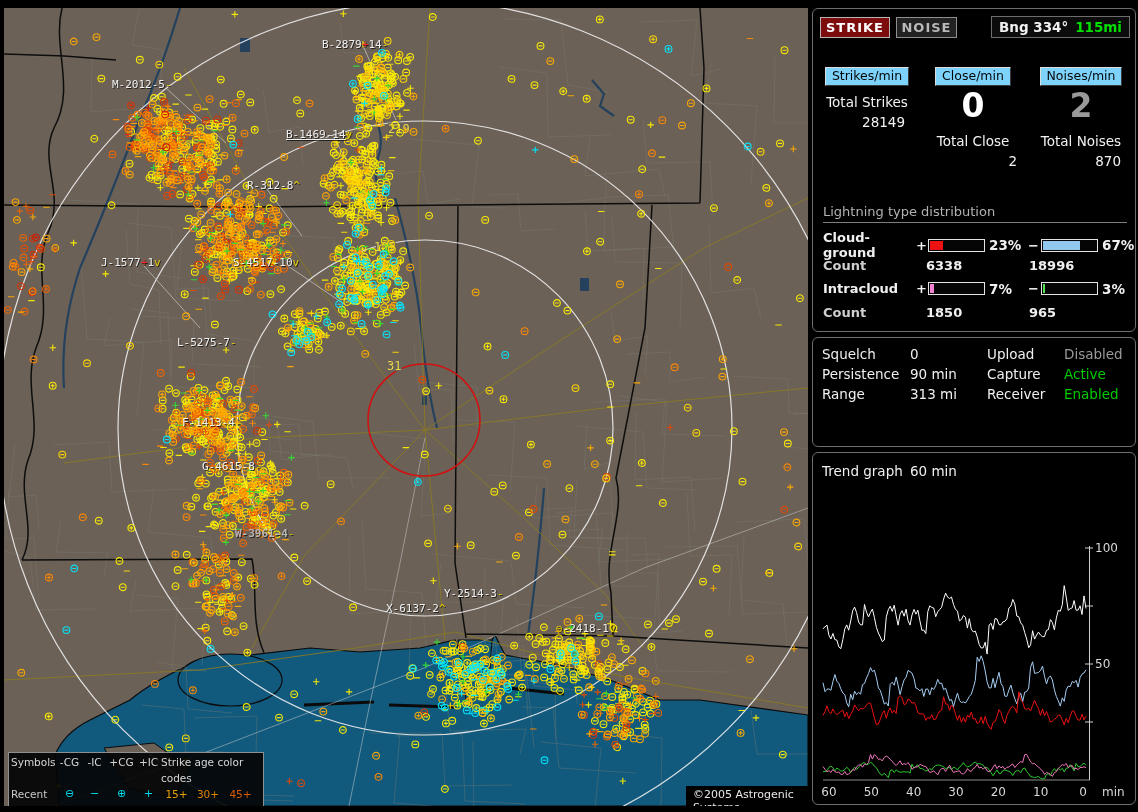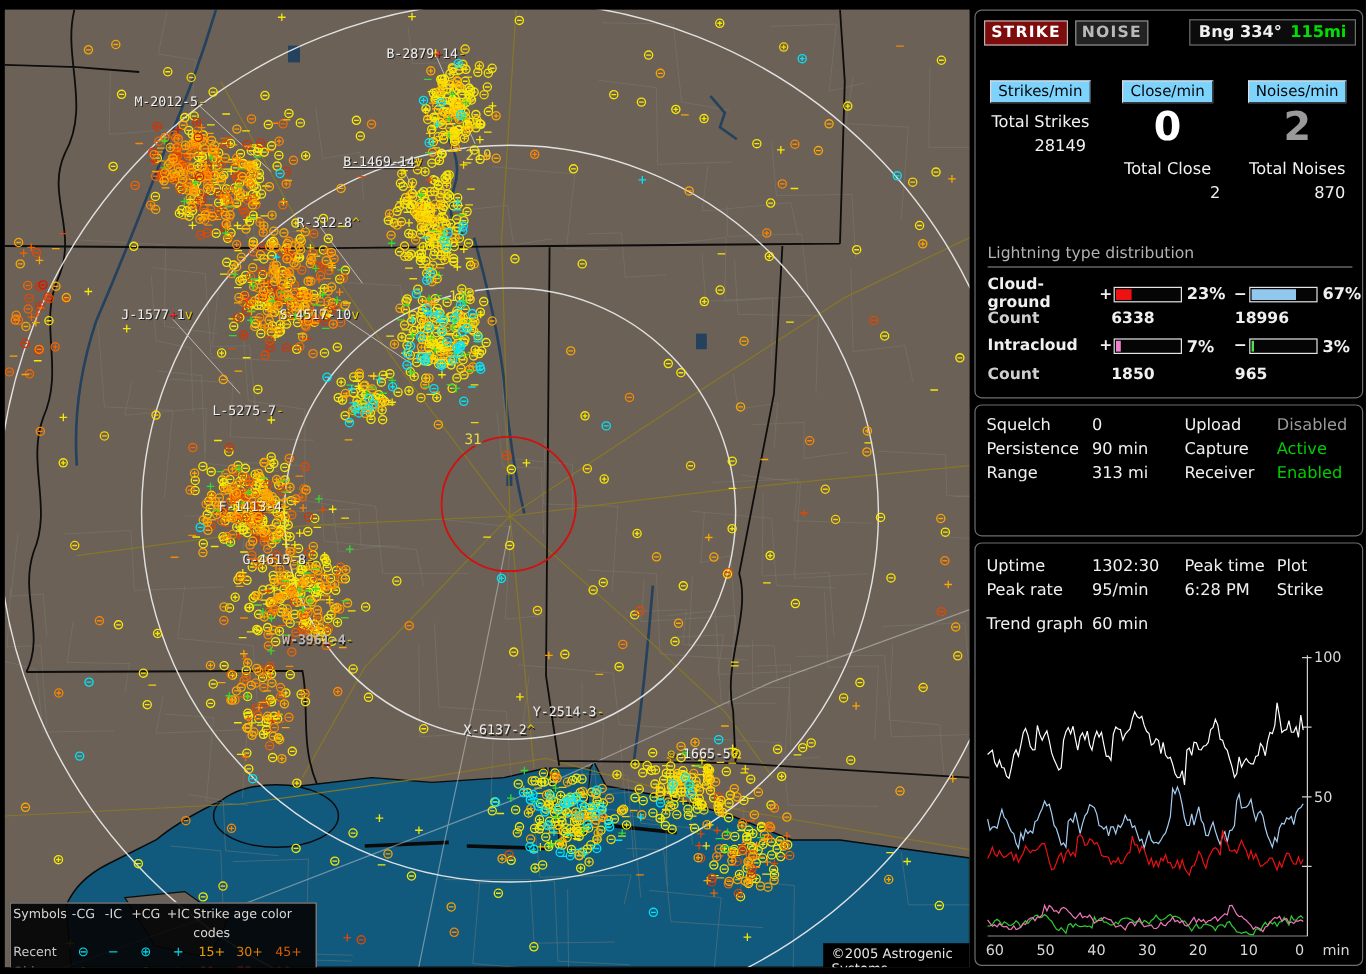--- a/index.html
+++ b/index.html
@@ -125,21 +125,21 @@
         <div class="map-label" style="left: 282px; top: 120px;"><span style="color: rgb(240, 240, 240); text-decoration: underline;">B-1469-14</span><span style="color: rgb(232, 208, 0);">v</span></div>
         <div class="map-label" style="left: 243px; top: 171px;"><span style="color: rgb(240, 240, 240);">R-312-8</span><span style="color: rgb(232, 208, 0);">^</span></div>
         <div class="map-label" style="left: 97px; top: 248px;"><span style="color: rgb(240, 240, 240);">J-1577</span><span style="color: rgb(255, 42, 42);">+</span><span style="color: rgb(240, 240, 240);">1</span><span style="color: rgb(232, 208, 0);">v</span></div>
         <div class="map-label" style="left: 229px; top: 248px;"><span style="color: rgb(240, 240, 240);">S-4517-10</span><span style="color: rgb(232, 208, 0);">v</span></div>
         <div class="map-label" style="left: 173px; top: 328px;"><span style="color: rgb(240, 240, 240);">L-5275-7</span><span style="color: rgb(232, 208, 0);">-</span></div>
         <div class="map-label" style="left: 178px; top: 408px;"><span style="color: rgb(240, 240, 240);">F-1413-4</span><span style="color: rgb(232, 208, 0);">-</span></div>
         <div class="map-label" style="left: 198px; top: 452px;"><span style="color: rgb(240, 240, 240);">G-4615-8</span><span style="color: rgb(232, 208, 0);">-</span></div>
         <div class="map-label" style="left: 231px; top: 519px;"><span style="color: rgb(184, 184, 184); font-weight: bold;">W-3961-4</span><span style="color: rgb(207, 196, 0);">-</span></div>
         <div class="map-label" style="left: 440px; top: 579px;"><span style="color: rgb(240, 240, 240);">Y-2514-3</span><span style="color: rgb(232, 208, 0);">-</span></div>
         <div class="map-label" style="left: 382px; top: 594px;"><span style="color: rgb(240, 240, 240);">X-6137-2</span><span style="color: rgb(232, 208, 0);">^</span></div>
-        <div class="map-label" style="left: 552px; top: 614px;"><span style="color: rgb(232, 208, 0);">⊖</span><span style="color: rgb(240, 240, 240);">-1665-5</span><span style="color: rgb(232, 208, 0);">v</span></div>
+        <div class="map-label" style="left: 552px; top: 614px;"><span style="color: rgb(232, 208, 0);">⊖</span><span style="color: rgb(240, 240, 240);">-2418-1</span><span style="color: rgb(232, 208, 0);">v</span></div>
       </div>
     <div id="legend">
         <span class="hdr">Symbols</span>
         <span class="c hdr">-CG</span>
         <span class="c hdr">-IC</span>
         <span class="c hdr">+CG</span>
         <span class="c hdr">+IC</span>
         <span class="hdr" style="grid-column: span 3;">Strike age color codes</span>
         <span class="">Recent</span>
         <span class="c sym" style="color: rgb(0, 223, 240);">⊖</span>
@@ -233,34 +233,20 @@
         <div class="info-row">
           <span>Range</span>
           <span>313 mi</span>
           <span>Receiver</span>
           <span style="color: rgb(0, 204, 0);">Enabled</span>
         </div>
       </div>
   </div>
 
   <div class="panel" id="panel-trend">
-    <div class="info-rows" id="trend-rows">
-        <div class="info-row">
-          <span>Uptime</span>
-          <span>1302:30</span>
-          <span>Peak time</span>
-          <span>Plot</span>
-        </div>
-        <div class="info-row">
-          <span>Peak rate</span>
-          <span>95/min</span>
-          <span>6:28 PM</span>
-          <span>Strike</span>
-        </div>
-      </div>
     <div id="trend-window-row">
       <span>Trend graph</span>
       <span>60 min</span>
     </div>
     <svg id="trend-svg" width="322" height="270" viewBox="0 0 322 270">
         <line x1="10" y1="246" x2="277" y2="246" stroke="#8a8a8a" stroke-width="1"></line>
         <line x1="276.5" y1="12" x2="276.5" y2="246" stroke="#cfcfcf" stroke-width="1"></line>
         <line x1="272" y1="14" x2="280" y2="14" stroke="#cfcfcf" stroke-width="1"></line>
         <text x="282" y="18" fill="#d8d8d8" font-size="12" font-family="&quot;DejaVu Sans&quot;,sans-serif">100</text>
         <line x1="272" y1="72" x2="280" y2="72" stroke="#cfcfcf" stroke-width="1"></line>

